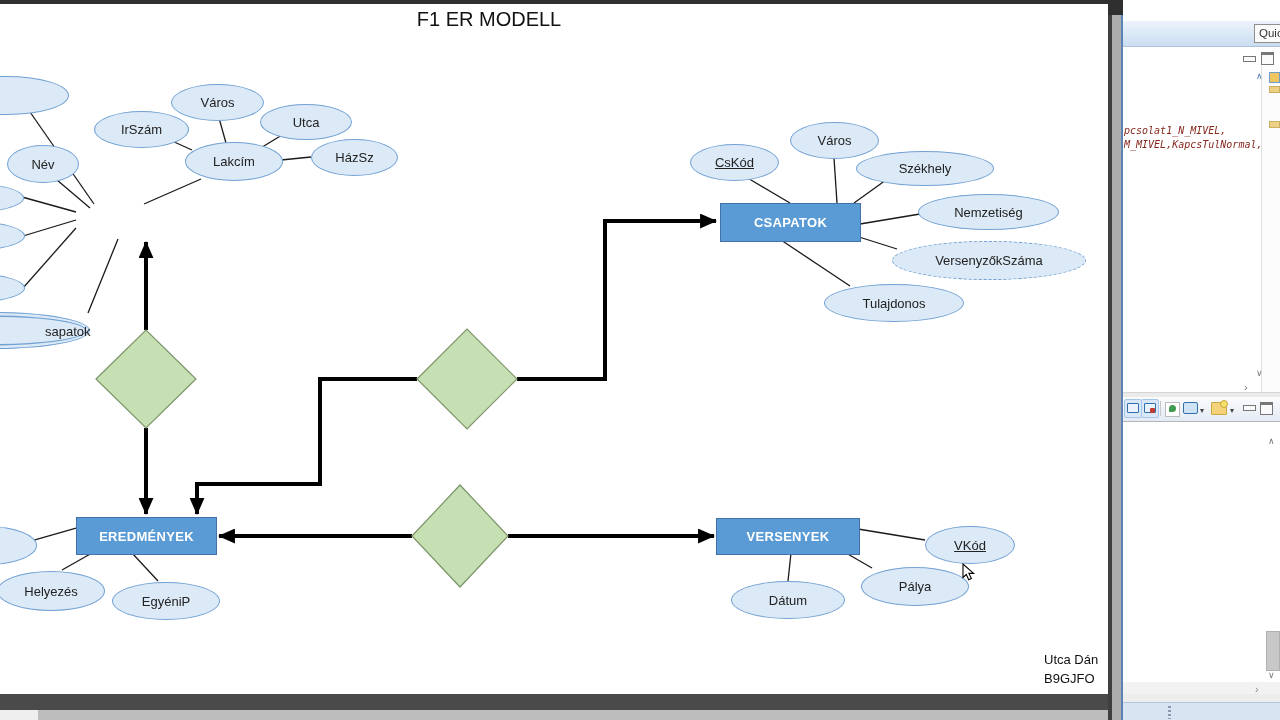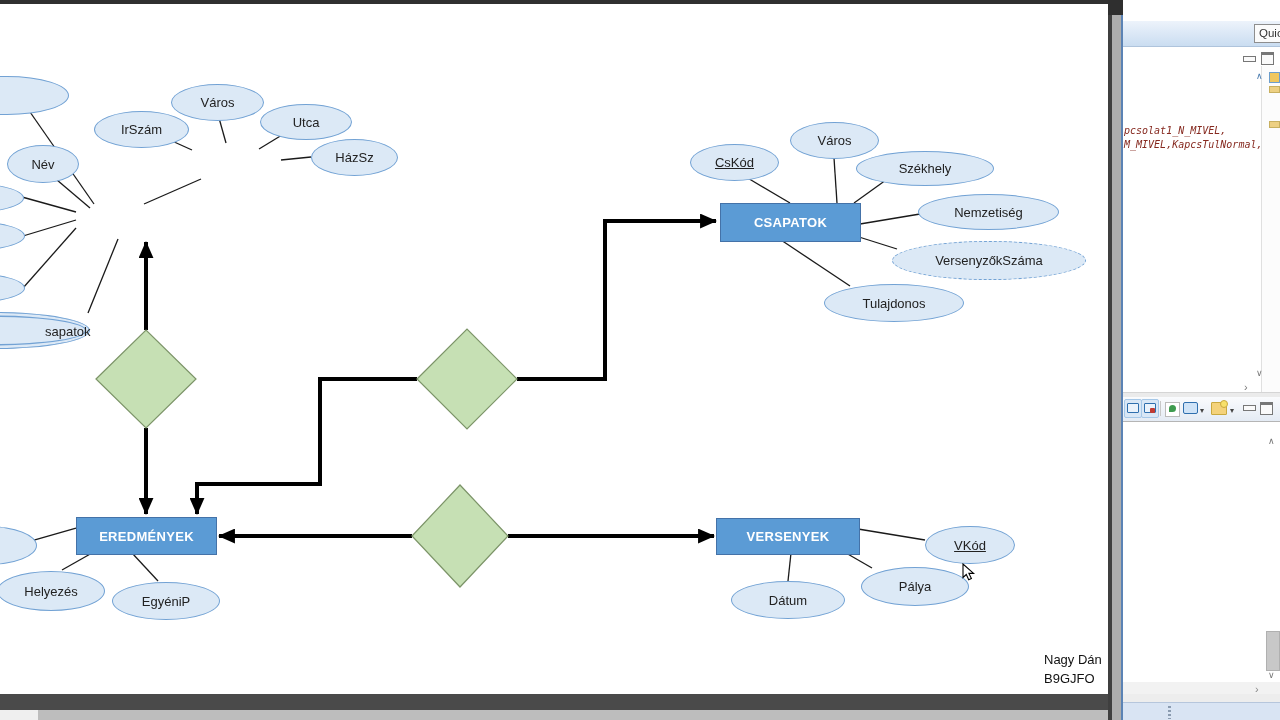--- a/index.html
+++ b/index.html
@@ -81,32 +81,34 @@
         <line x1="508" y1="536" x2="714" y2="536" marker-end="url(#ah)"></line>
       </g>
 
       <g fill="#C6E0B4" stroke="#7C9468" stroke-width="1.2">
         <polygon points="96,379 146,330 196,379 146,428"></polygon>
         <polygon points="417,379 467,329 517,379 467,429"></polygon>
         <polygon points="412,536 460,485 508,536 460,587"></polygon>
       </g>
     </svg>
 
+    <div id="title">F1 ER MODELL</div>
 
     <div class="entity" style="left:720px;top:203px;width:139px;height:37px;">CSAPATOK</div>
     <div class="entity" style="left:76px;top:517px;width:139px;height:36px;">EREDMÉNYEK</div>
     <div class="entity" style="left:716px;top:518px;width:142px;height:35px;">VERSENYEK</div>
 
     <div class="attr" style="left:-55px;top:76px;width:122px;height:37px;">
       
     </div>
     <div class="attr" style="left:7px;top:145px;width:70px;height:36px;">Név</div>
     <div class="attr" style="left:94px;top:111px;width:93px;height:35px;">IrSzám</div>
     <div class="attr" style="left:171px;top:84px;width:91px;height:35px;">Város</div>
     <div class="attr" style="left:260px;top:104px;width:90px;height:34px;">Utca</div>
+    <div class="attr" style="left:185px;top:142px;width:96px;height:37px;">Lakcím</div>
     <div class="attr" style="left:311px;top:139px;width:85px;height:35px;">HázSz</div>
     <div class="attr" style="left:-88px;top:183px;width:110px;height:28px;"></div>
     <div class="attr" style="left:-88px;top:221px;width:111px;height:28px;"></div>
     <div class="attr" style="left:-88px;top:273px;width:111px;height:28px;"></div>
     <div class="attr multi" style="left:-100px;top:312px;width:188px;height:35px;">
       <span class="edge-lbl" style="left:100px;margin-left:44px;">sapatok</span>
     </div>
 
     <div class="attr" style="left:690px;top:144px;width:87px;height:35px;">
       <span class="u">CsKód</span>
@@ -123,21 +125,21 @@
     <div class="attr" style="left:-3px;top:571px;width:106px;height:38px;">Helyezés</div>
     <div class="attr" style="left:112px;top:582px;width:106px;height:36px;">EgyéniP</div>
 
     <div class="attr" style="left:925px;top:526px;width:88px;height:36px;">
       <span class="u">VKód</span>
     </div>
     <div class="attr" style="left:861px;top:567px;width:106px;height:37px;">Pálya</div>
     <div class="attr" style="left:731px;top:581px;width:112px;height:36px;">Dátum</div>
 
     <div id="signature">
-      <div>Nagy Dán</div>
+      <div>Utca Dán</div>
       <div>B9GJFO</div>
     </div>
 
     <svg class="abs" style="left:962px;top:563px;" width="16" height="19" viewBox="0 0 16 19">
       <path d="M1,1 L1,14.5 L4.3,11.5 L6.7,16.8 L9.4,15.6 L6.9,10.4 L11.6,10.4 Z" fill="#fff" stroke="#000" stroke-width="1.1"></path>
     </svg>
   </div>
 
   <div class="abs chrome-dark" style="left:0;top:0;width:1108px;height:4px;background:#303030;"></div>
   <div class="abs" style="left:0;top:694px;width:1108px;height:16px;background:#4A4A4A;"></div>

